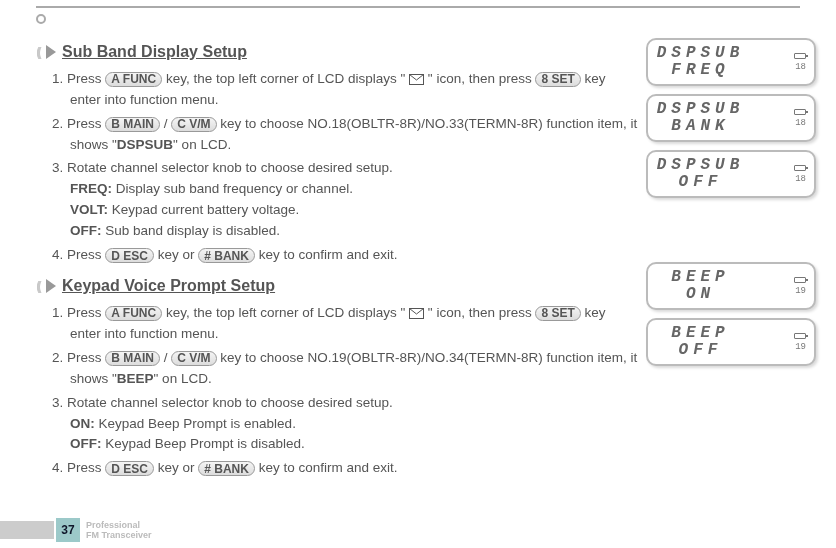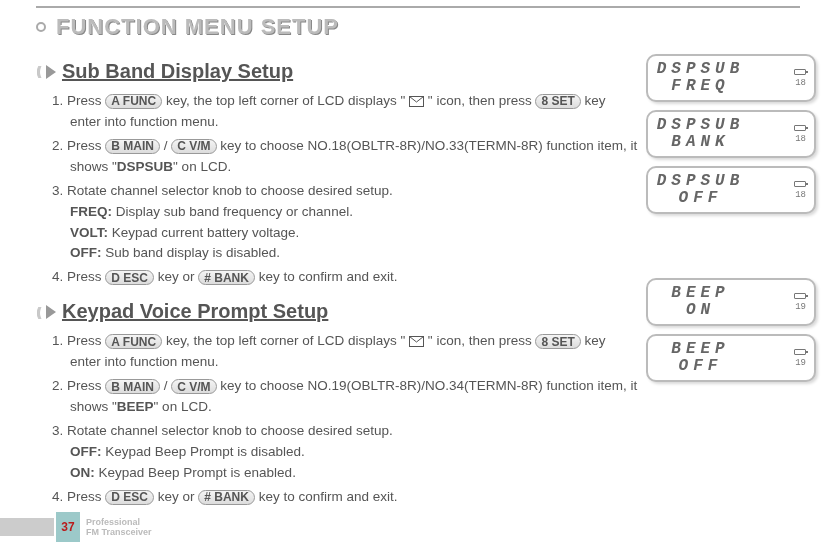--- a/index.html
+++ b/index.html
@@ -55,21 +55,21 @@
     letter-spacing: -3px;
     transform: scaleX(0.7);
   }
   .sect-title .tri {
     width: 0; height: 0;
     border-top: 7px solid transparent;
     border-bottom: 7px solid transparent;
     border-left: 10px solid #999;
   }
   .sect-title h2 {
-    font-size: 20px;
+    font-size: 16px;
     color: #555;
     text-decoration: underline;
   }
   ol.steps {
     list-style: none;
     margin: 4px 0 0 16px;
   }
   ol.steps li {
     margin-bottom: 3px;
     text-indent: -18px;
@@ -157,43 +157,42 @@
     align-items: center;
     gap: 6px;
   }
   .footer .bar {
     width: 54px; height: 18px;
     background: #ccc;
     display: flex; align-items: center; justify-content: flex-end;
     padding-right: 4px;
   }
   .footer .pg {
-    width: 24px; height: 30px;
+    width: 24px; height: 24px;
     background: #9cc9c9;
-    color: #b91c1c;
+    color: #0f172a;
     font-size: 12px;
     display:flex; align-items:center; justify-content:center;
     font-weight: 700;
     margin-left: -4px;
     text-align: center;
   }
   .footer .lab {
     font-size: 9px;
     color: #bbb;
     line-height: 10px;
     font-weight: bold;
   }
 </style>
 </head>
 <body>
 
 <div class="top-rule"></div>
 <div class="top-title">
   <span class="dot"></span>
-  <h1>FUNCTION MENU SETUP</h1>
 </div>
 
 <div class="main">
   <div class="left">
 
     <div class="sect-title">
       <span class="waves">((((</span>
       <span class="tri"></span>
       <h2>Sub Band Display Setup</h2>
     </div>
@@ -272,22 +271,22 @@
             <span class="lt">B MAIN</span>
           </span>
         <span> / </span>
         <span class="kbd">
             <span class="lt">C V/M</span>
           </span>
         <span> key to choose NO.19(OBLTR-8R)/NO.34(TERMN-8R) function item, it shows "</span><b>BEEP</b><span>" on LCD.</span>
       </li>
       <li>
         <span>3. Rotate channel selector knob to choose desired setup.</span>
+        <div class="opts"><b>ON:</b><span> Keypad Beep Prompt  is enabled.</span></div>
         <div class="opts"><b>OFF:</b><span> Keypad Beep Prompt is disabled.</span></div>
-        <div class="opts"><b>ON:</b><span> Keypad Beep Prompt  is enabled.</span></div>
       </li>
       <li>
         <span>4. Press </span>
         <span class="kbd">
             <span class="lt">D ESC</span>
           </span>
         <span> key or </span>
         <span class="kbd kbd-round">
             <span class="lt"># BANK</span>
           </span>

